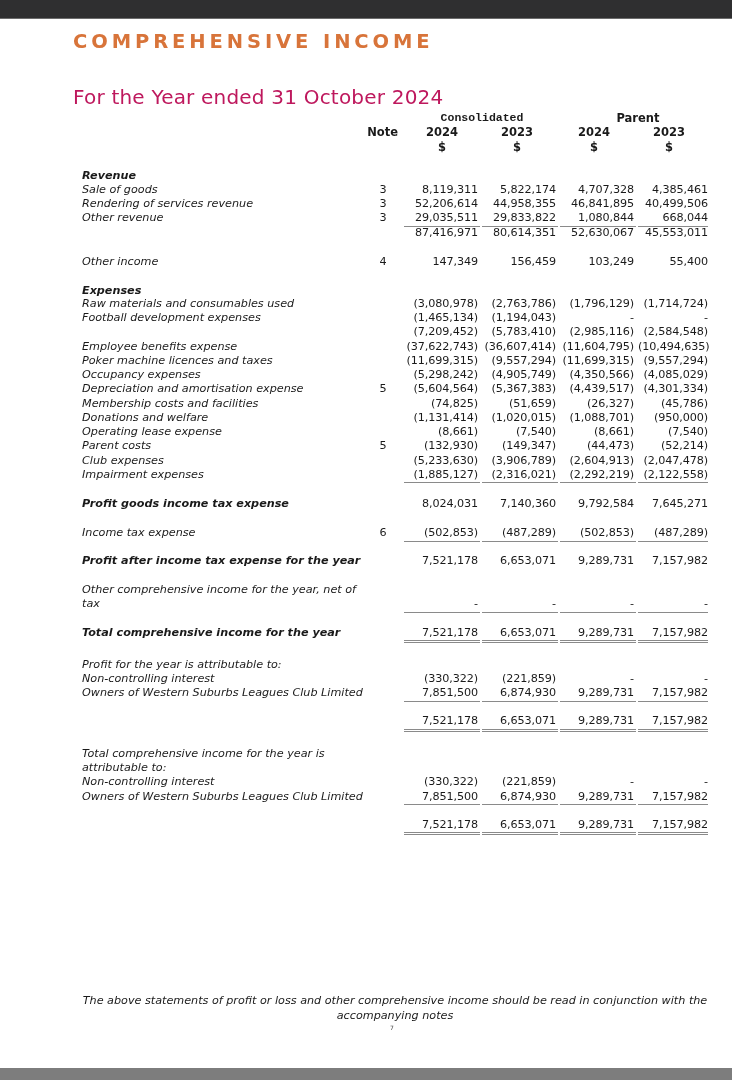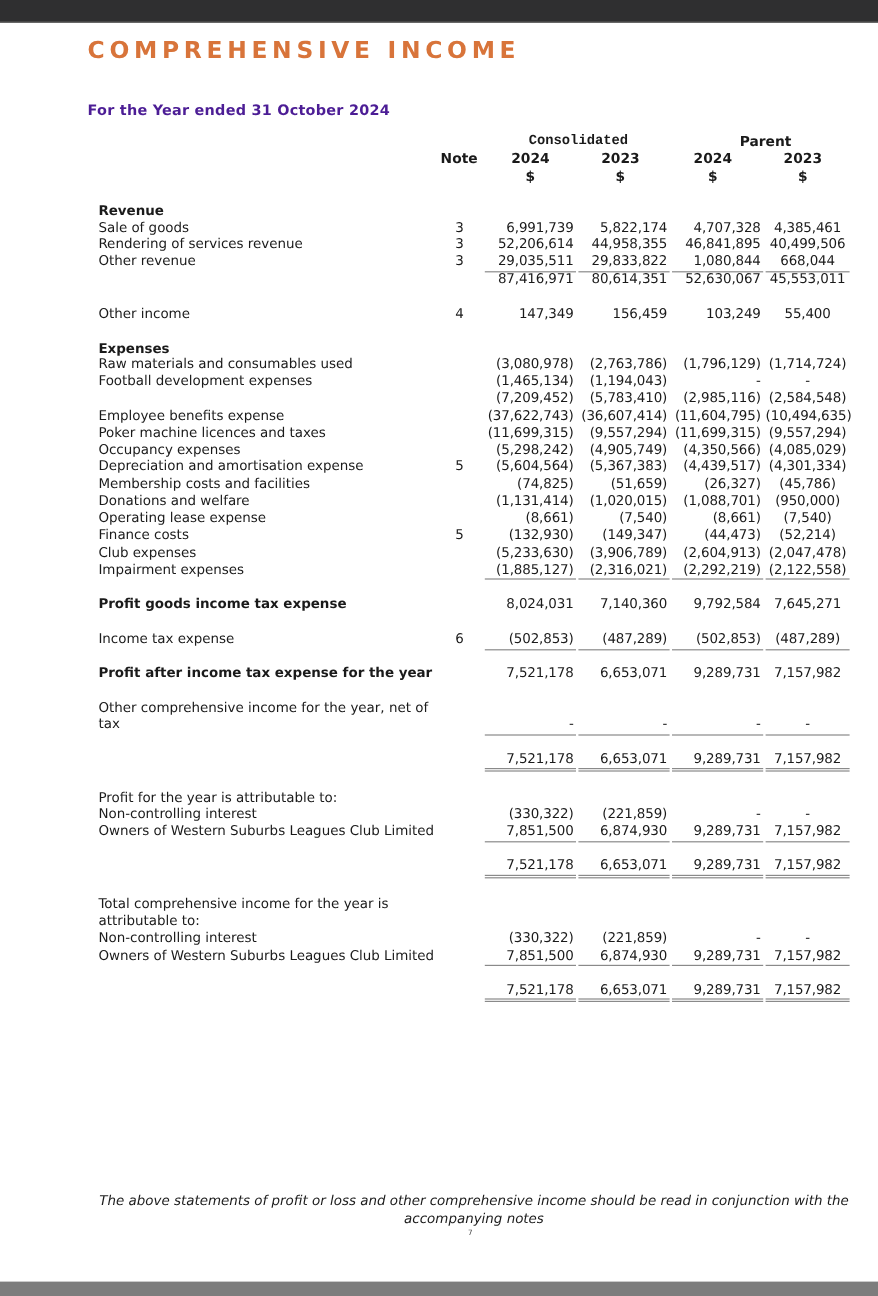--- a/index.html
+++ b/index.html
@@ -4,34 +4,34 @@
 <style>
   * { box-sizing: border-box; margin: 0; padding: 0; }
   html, body { width: 732px; height: 1080px; background: #ffffff; overflow: hidden; }
   body { position: relative; font-family: "DejaVu Sans", "Liberation Sans", sans-serif; color: #1a1a1a; }
 
   .topbar { position: absolute; left: 0; top: 0; width: 732px; height: 19px; background: #2f2f30; border-bottom: 1px solid #6c6c6c; }
   .bottombar { position: absolute; left: 0; bottom: 0; width: 732px; height: 12px; background: #7d7d7d; }
 
   .title { position: absolute; left: 73px; top: 28px; font-family: "DejaVu Sans", sans-serif; font-weight: bold;
            font-size: 19.5px; letter-spacing: 3.9px; color: #d8743a; line-height: 27px; }
-  .subtitle { position: absolute; left: 73px; top: 85px; font-size: 12px; color: #4c1d95; letter-spacing: 0.2px; font-weight: bold; }
+  .subtitle { position: absolute; left: 73px; top: 85px; font-size: 20px; color: #be185d; letter-spacing: 0.2px; }
 
   .sheet { position: absolute; left: 82px; top: 0; width: 630px; font-size: 11.2px; line-height: 14.2px; }
 
   .hdr { position: absolute; font-weight: bold; font-size: 11.5px; text-align: center; }
   .row { position: absolute; left: 0; width: 626px; height: 14.2px; }
-  .lbl { position: absolute; left: 0; white-space: nowrap; }
+  .lbl { position: absolute; left: 0; white-space: nowrap; font-style: italic; }
   .lbl.bold { font-weight: bold; }
   .note { position: absolute; left: 293px; width: 16px; text-align: center; }
   .num { position: absolute; text-align: right; white-space: nowrap; letter-spacing: -0.1px; }
   .c1 { left: 322px; width: 74px; }
   .c2 { left: 400px; width: 74px; }
   .c3 { left: 478px; width: 74px; }
-  .c4 { left: 556px; width: 70px; text-align: center; }
+  .c4 { left: 556px; width: 70px; }
 
   .line { position: absolute; height: 0; border-top: 1px solid #8a8a8a; }
   .dbl { position: absolute; height: 3px; border-top: 1px solid #8a8a8a; border-bottom: 1px solid #8a8a8a; }
   .l1 { left: 322px; width: 76px; } .l2 { left: 400px; width: 76px; }
   .l3 { left: 478px; width: 76px; } .l4 { left: 556px; width: 70px; }
 
   .footer { position: absolute; left: 80px; top: 993px; width: 630px; text-align: center; font-style: italic;
             font-size: 11.2px; line-height: 15px; }
   .pagenum { position: absolute; left: 390px; top: 1024px; font-size: 6px; color: #444; }
 </style>
@@ -58,21 +58,21 @@
   <div class="hdr" style="left:405px;top:140px;width:60px;">$</div>
   <div class="hdr" style="left:482px;top:140px;width:60px;">$</div>
   <div class="hdr" style="left:557px;top:140px;width:60px;">$</div>
 
   <div class="row" style="top:169px">
     <span class="lbl bold">Revenue</span>
   </div>
   <div class="row" style="top:183px">
     <span class="lbl">Sale of goods</span>
     <span class="note">3</span>
-    <span class="num c1">6,991,739</span>
+    <span class="num c1">8,119,311</span>
     <span class="num c2">5,822,174</span>
     <span class="num c3">4,707,328</span>
     <span class="num c4">4,385,461</span>
   </div>
   <div class="row" style="top:197px">
     <span class="lbl">Rendering of services revenue</span>
     <span class="note">3</span>
     <span class="num c1">52,206,614</span>
     <span class="num c2">44,958,355</span>
     <span class="num c3">46,841,895</span>
@@ -182,21 +182,21 @@
   </div>
   <div class="row" style="top:425px">
     <span class="lbl">Operating lease expense</span>
     <span class="note"></span>
     <span class="num c1">(8,661)</span>
     <span class="num c2">(7,540)</span>
     <span class="num c3">(8,661)</span>
     <span class="num c4">(7,540)</span>
   </div>
   <div class="row" style="top:439px">
-    <span class="lbl">Finance costs</span>
+    <span class="lbl">Parent costs</span>
     <span class="note">5</span>
     <span class="num c1">(132,930)</span>
     <span class="num c2">(149,347)</span>
     <span class="num c3">(44,473)</span>
     <span class="num c4">(52,214)</span>
   </div>
   <div class="row" style="top:454px">
     <span class="lbl">Club expenses</span>
     <span class="note"></span>
     <span class="num c1">(5,233,630)</span>
@@ -255,20 +255,21 @@
     <span class="num c2">-</span>
     <span class="num c3">-</span>
     <span class="num c4">-</span>
   </div>
   <div class="line l1" style="top:612px"></div>
   <div class="line l2" style="top:612px"></div>
   <div class="line l3" style="top:612px"></div>
   <div class="line l4" style="top:612px"></div>
 
   <div class="row" style="top:626px">
+    <span class="lbl bold">Total comprehensive income for the year</span>
     <span class="num c1">7,521,178</span>
     <span class="num c2">6,653,071</span>
     <span class="num c3">9,289,731</span>
     <span class="num c4">7,157,982</span>
   </div>
   <div class="dbl l1" style="top:640px"></div>
   <div class="dbl l2" style="top:640px"></div>
   <div class="dbl l3" style="top:640px"></div>
   <div class="dbl l4" style="top:640px"></div>
 

